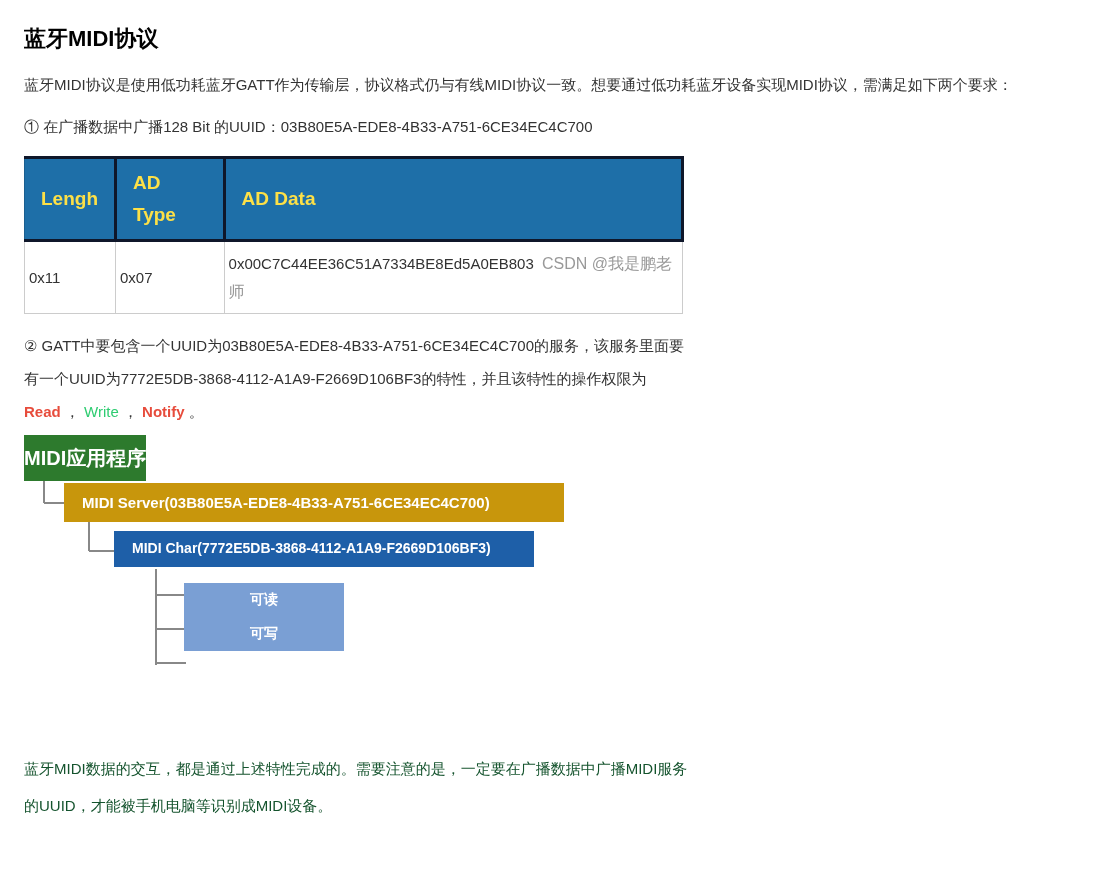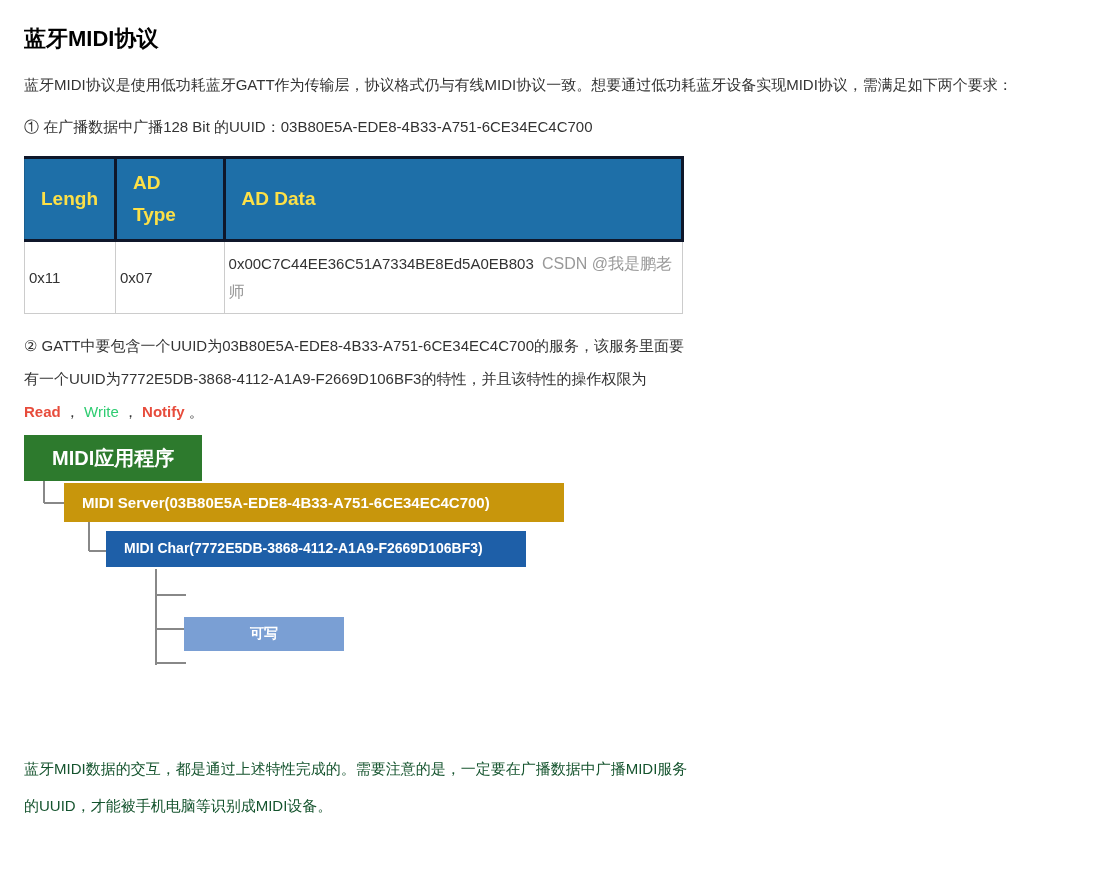--- a/index.html
+++ b/index.html
@@ -89,21 +89,21 @@
     }
 
     .midi-server-block {
       position: absolute;
       left: 40px;
       top: 48px;
     }
 
     .midi-char-block {
       position: absolute;
-      left: 82px;
+      left: 90px;
       top: 96px;
     }
 
     .perm-read-block {
       position: absolute;
       left: 160px;
       top: 148px;
     }
 
     .perm-write-block {
@@ -190,31 +190,34 @@
     <line x1="65" y1="116" x2="92" y2="116" stroke="#888" stroke-width="2"></line>
 
     <line x1="132" y1="134" x2="132" y2="230" stroke="#888" stroke-width="2"></line>
 
     <line x1="132" y1="160" x2="162" y2="160" stroke="#888" stroke-width="2"></line>
     <line x1="132" y1="194" x2="162" y2="194" stroke="#888" stroke-width="2"></line>
     <line x1="132" y1="228" x2="162" y2="228" stroke="#888" stroke-width="2"></line>
   </svg>
 
   <div class="midi-app-block">
-    <span style="display:inline-block; background:#2d7a2d; color:#fff; font-size:20px; font-weight:bold; padding:6px 28px;">MIDI应用程序</span>
+    <span style="display:inline-block; background:#2d7a2d; color:#fff; font-size:20px; font-weight:bold; padding:6px 0;">MIDI应用程序</span>
   </div>
 
   <div class="midi-server-block">
     <span style="display:inline-block; background:#c8960c; color:#fff; font-size:15px; font-weight:bold; padding:7px 18px; min-width:500px;">MIDI Server(03B80E5A-EDE8-4B33-A751-6CE34EC4C700)</span>
   </div>
 
   <div class="midi-char-block">
     <span style="display:inline-block; background:#1e5fa8; color:#fff; font-size:14px; font-weight:bold; padding:6px 18px; min-width:420px;">MIDI Char(7772E5DB-3868-4112-A1A9-F2669D106BF3)</span>
   </div>
 
+  <div class="perm-read-block">
+    <span style="display:inline-block; background:#7a9fd4; color:#fff; font-size:14px; font-weight:bold; padding:5px 0; width:160px; text-align:center;">可读</span>
+  </div>
 
   <div class="perm-write-block">
     <span style="display:inline-block; background:#7a9fd4; color:#fff; font-size:14px; font-weight:bold; padding:5px 12px; width:160px; text-align:center;">可写</span>
   </div>
 
 </div>
 
 <p class="bottom-text">蓝牙MIDI数据的交互，都是通过上述特性完成的。需要注意的是，一定要在广播数据中广播MIDI服务</p>
 <p class="bottom-text">的UUID，才能被手机电脑等识别成MIDI设备。</p>
 

